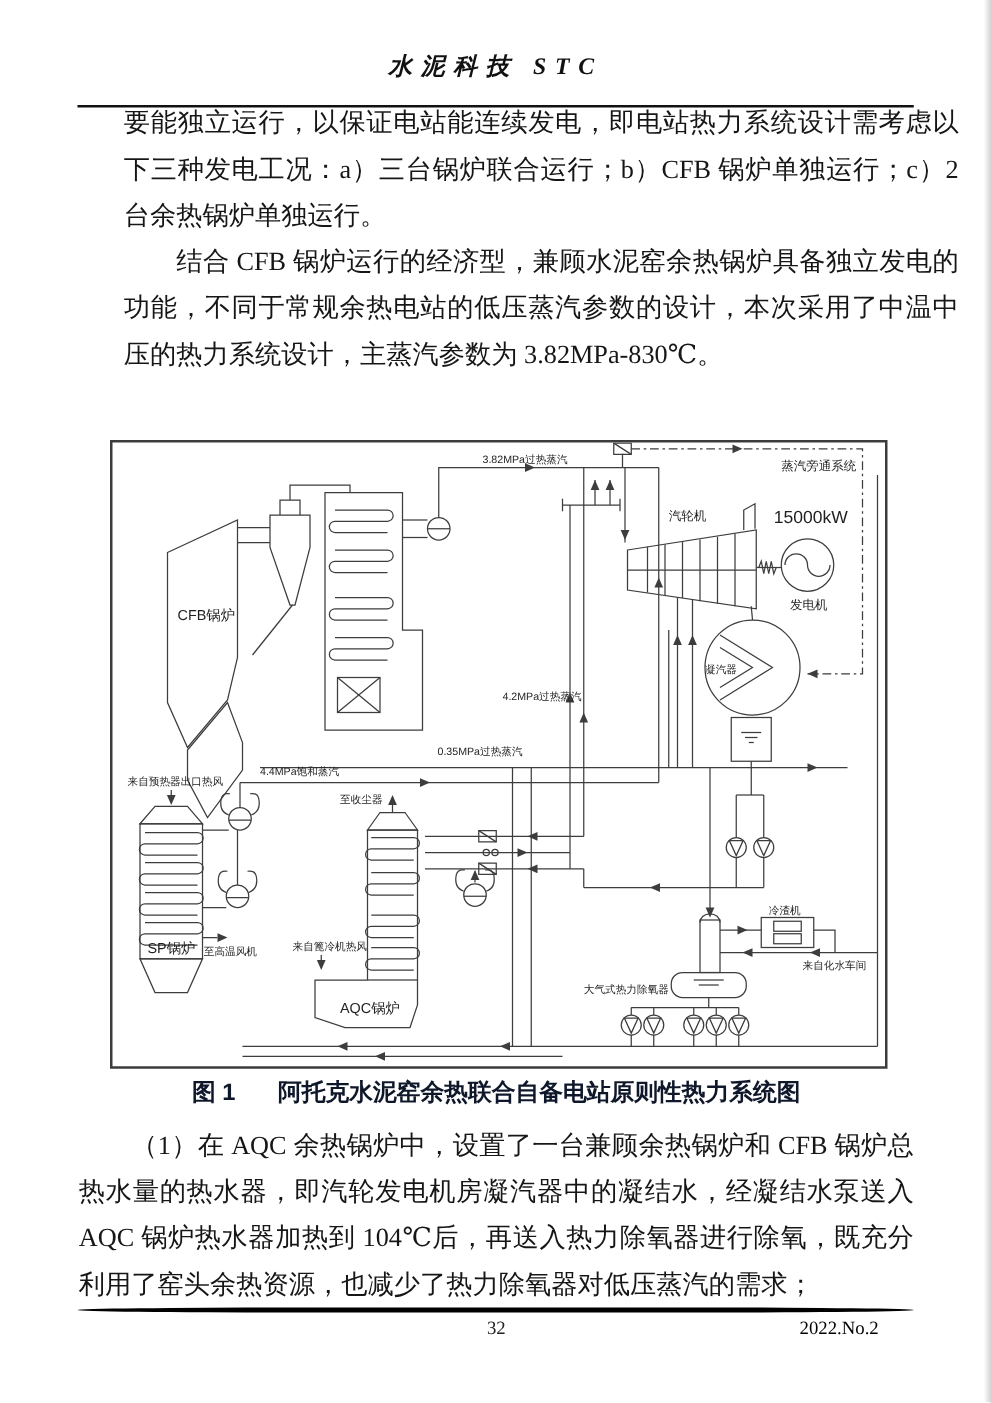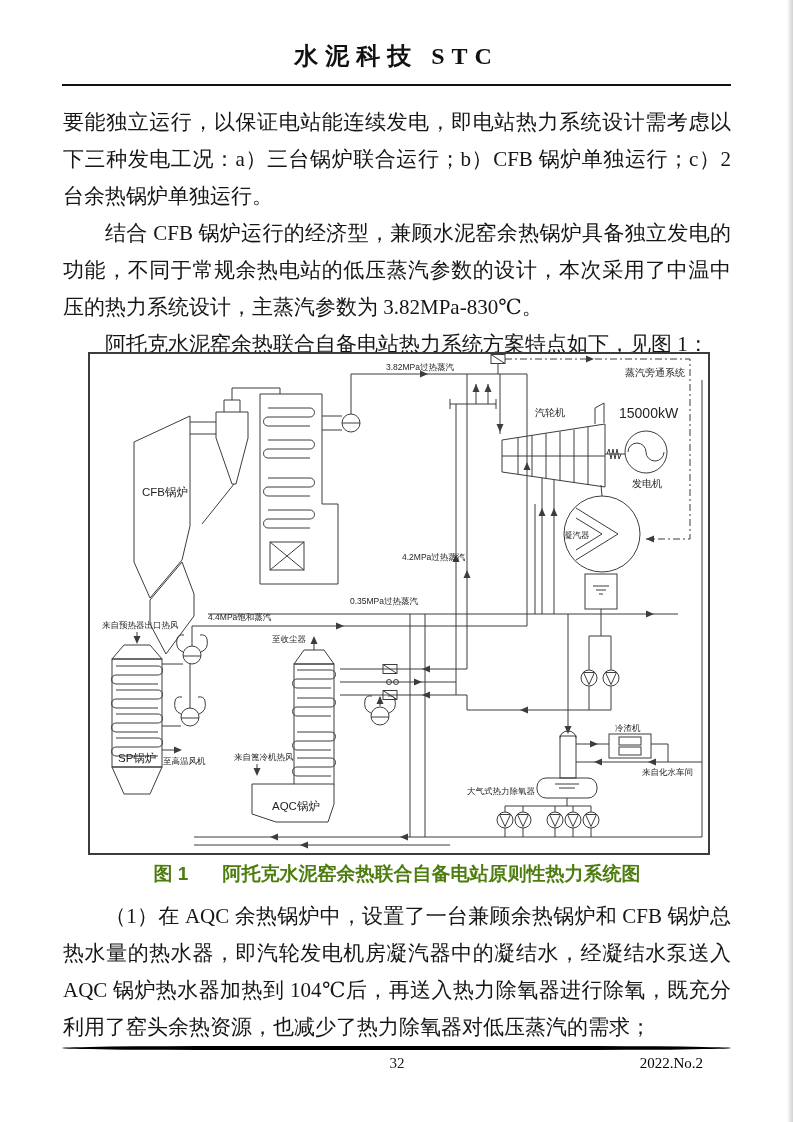--- a/index.html
+++ b/index.html
@@ -3,63 +3,62 @@
 <meta charset="utf-8">
 <style>
   * { margin:0; padding:0; box-sizing:border-box; }
   html,body { width:793px; height:1122px; background:#fff; overflow:hidden; }
   body { position:relative; font-family:"Liberation Serif","DejaVu Serif",serif; color:#141414; }
 
   .scan-edge { position:absolute; right:0; top:0; width:6px; height:1122px;
                background:linear-gradient(to right,rgba(0,0,0,0),rgba(0,0,0,.18)); }
 
   .hdr-title { position:absolute; top:40px; left:0; width:793px; text-align:center;
-               font-size:24px; font-weight:600; letter-spacing:7px; color:#111; }
+               font-size:19px; font-style:italic; font-weight:600; letter-spacing:7px; color:#111; }
   .hdr-rule  { position:absolute; top:84px; left:62px; width:669px; height:2px; background:#111; }
 
   .text-block { position:absolute; left:63px; width:668px; font-size:21px; line-height:37px;
                 text-align:justify; text-align-last:left; color:#161616; }
-  .tb1 { top:104px; }
+  .tb1 { top:80px;margin-left:36px; }
   .tb2 { top:886px;margin-top:12px; }
   .text-block p { text-align:justify; }
   .text-block p.ind { text-indent:2em; }
 
   .figure { position:absolute; left:88px; top:352px; width:622px; height:503px;
             border:2px solid #3c3c3c; background:#fff; }
   .figure svg { display:block; }
   .p  { stroke:#3d3d3d; stroke-width:1; fill:none; }
   .dd { stroke:#3d3d3d; stroke-width:1; fill:none; stroke-dasharray:7 3 2 3; }
   .ah { fill:#3d3d3d; stroke:none; }
   svg text { fill:#1f1f1f; font-family:"Liberation Sans","DejaVu Sans",sans-serif; }
   .t9  { font-size:8.5px; } .t10 { font-size:10px; } .t11 { font-size:11.5px; } .t13 { font-size:14px; }
 
   .caption { position:absolute; top:861px; left:63px; width:668px; text-align:center;
              font-family:"Liberation Sans","DejaVu Sans",sans-serif; font-weight:bold;
-             font-size:19px; color:#4d7c0f; }
+             font-size:19px; color:#0f172a; }
   .caption .cap-gap { display:inline-block; width:34px; }
 
   .ftr-rule { position:absolute; top:1046px; left:62px; width:669px; height:4px; background:#000;
               border-radius:45%/90%; }
   .ftr-page { position:absolute; top:1055px; left:63px; width:668px; text-align:center;
               font-size:15px; color:#222; }
   .ftr-issue{ position:absolute; top:1055px; left:63px; width:640px; text-align:right;
               font-size:15px; color:#000000; }
 </style>
 </head>
 <body>
 
 <div class="scan-edge"></div>
 
 <div class="hdr-title">水泥科技 STC</div>
 <div class="hdr-rule"></div>
 
 <div class="text-block tb1">
   <p>要能独立运行，以保证电站能连续发电，即电站热力系统设计需考虑以下三种发电工况：a）三台锅炉联合运行；b）CFB 锅炉单独运行；c）2 台余热锅炉单独运行。</p>
   <p class="ind">结合 CFB 锅炉运行的经济型，兼顾水泥窑余热锅炉具备独立发电的功能，不同于常规余热电站的低压蒸汽参数的设计，本次采用了中温中压的热力系统设计，主蒸汽参数为 3.82MPa-830℃。</p>
-  <p class="ind">阿托克水泥窑余热联合自备电站热力系统方案特点如下，见图 1：</p>
 </div>
 
 <div class="figure">
 <svg width="618" height="499" viewBox="0 0 618 499">
   <defs>
     <path id="coilA" d="M0,0 h42 a4.5,4.5 0 0 1 0,9 h-42 a4.5,4.5 0 0 0 0,9 h42"></path>
     <path id="coilB" d="M0,0 h34 a4.5,4.5 0 0 1 0,9 h-34 a4.5,4.5 0 0 0 0,9 h34"></path>
     <g id="pump">
           <circle r="8" class="p"></circle>
           <path class="p" d="M-5.5,-5.5 H5.5 L0,6.5 Z"></path>

